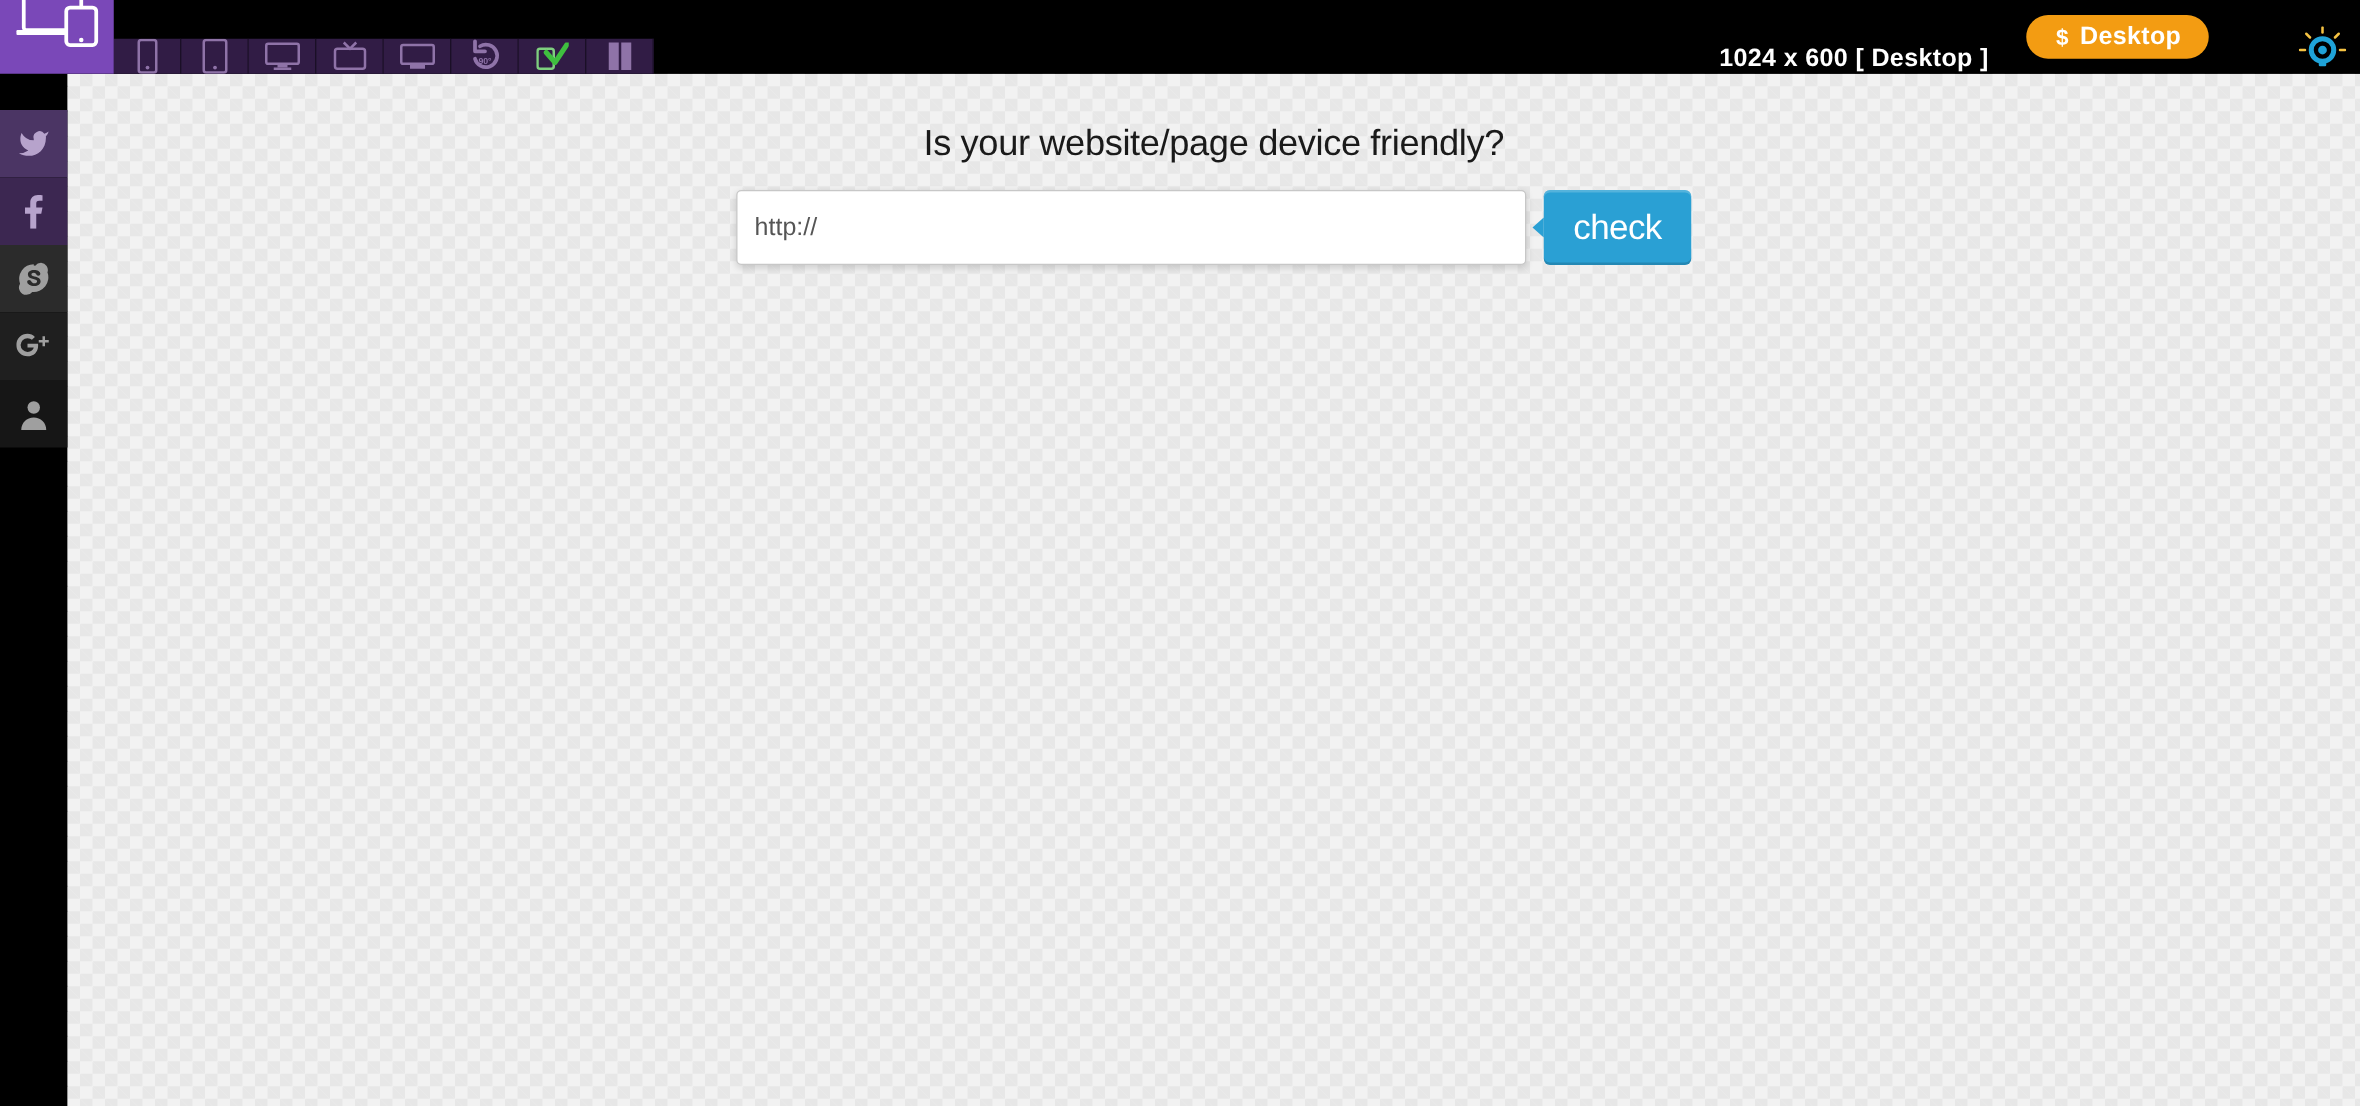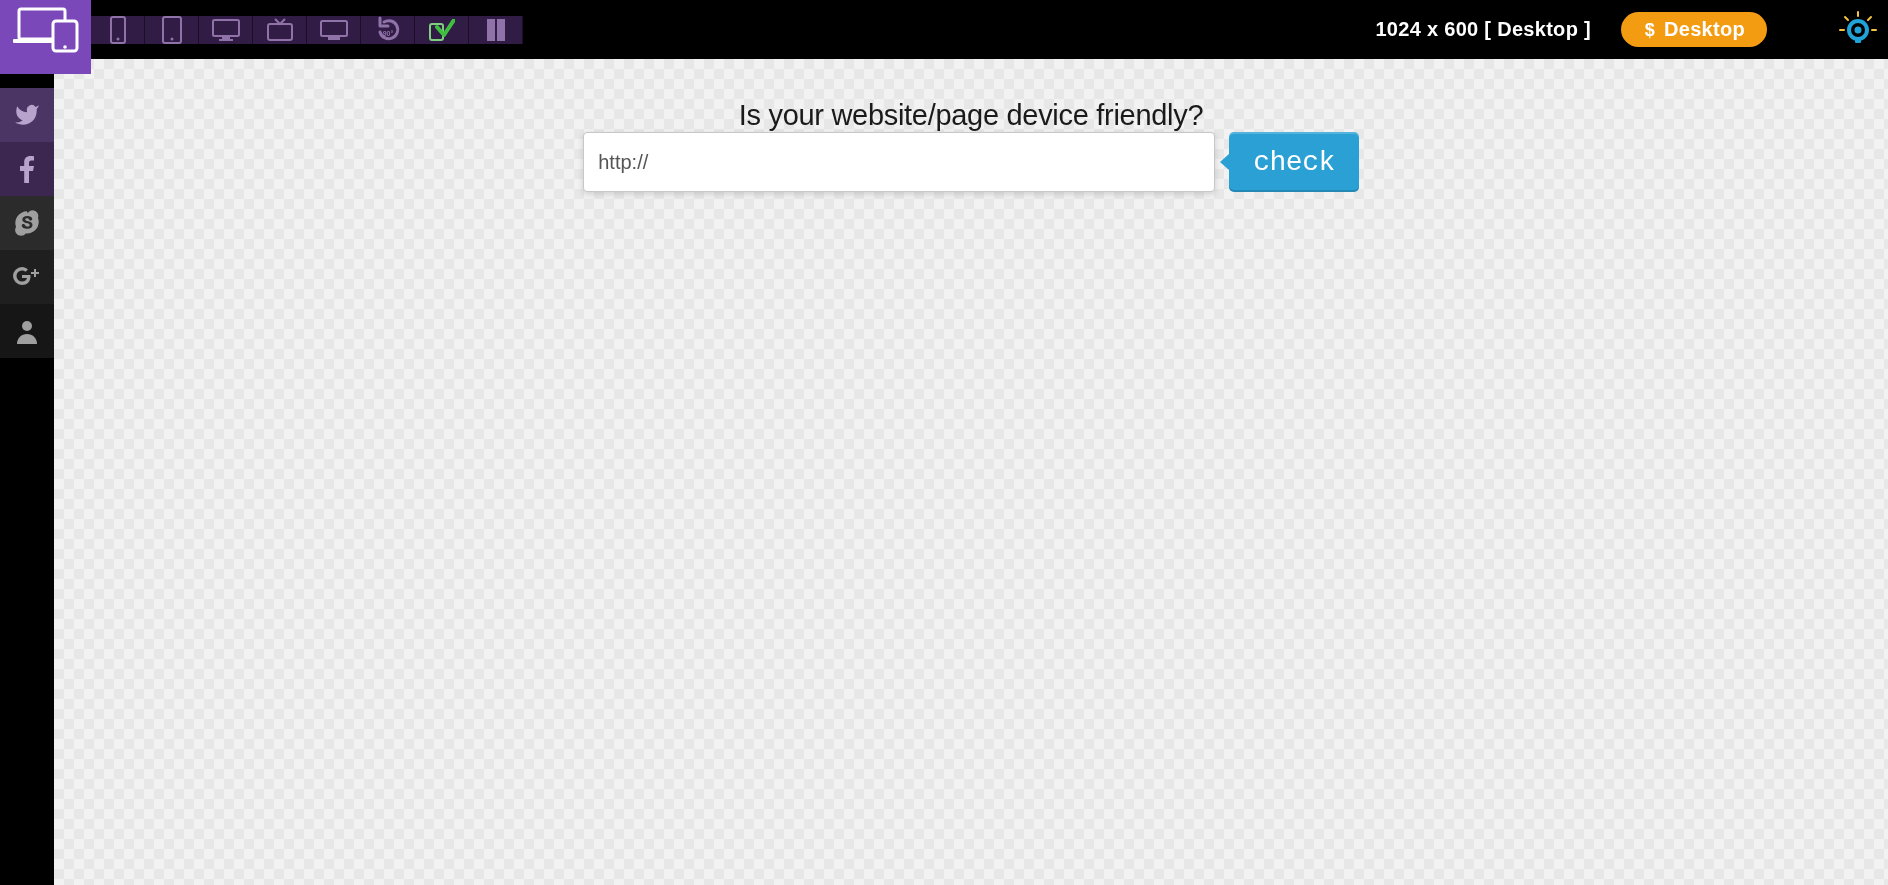--- a/index.html
+++ b/index.html
@@ -9,21 +9,21 @@
   overflow: hidden;
   width: 1888px;
   height: 885px;
 }
 
 
 .topbar {
   height: 59px;
   background: #000;
   display: flex;
-  align-items: center;
+  align-items: flex-end;
   position: relative;
   z-index: 20;
 }
 .logo {
   width: 91px;
   height: 88px;
   background: #7a48b8;
   display: flex;
   align-items: center;
   justify-content: center;
@@ -123,20 +123,21 @@
 }
 .hero {
   margin: 40px auto 0;
   width: 1000px;
   text-align: center;
 }
 .hero h2 {
   font-size: 29px;
   font-weight: 500;
   color: #1a1a1a;
+  margin-bottom: 20px;
   font-family: "Arial Narrow", Arial, sans-serif;
   letter-spacing: -0.3px;
 }
 .url-row {
   display: flex;
   align-items: flex-end;
   justify-content: center;
   gap: 14px;
 }
 .url-input {
@@ -156,21 +157,21 @@
   height: 60px;
   background: #2aa0d4;
   border: none;
   border-radius: 5px;
   color: #fff;
   font-size: 28px;
   font-weight: 500;
   letter-spacing: -0.5px;
   padding: 0 24px;
   cursor: pointer;
-  font-family: Liberation Mono, monospace;
+  font-family: Liberation Sans, sans-serif;
   box-shadow: inset 0 -2px 0 rgba(0,0,0,0.15), inset 0 2px 0 rgba(255,255,255,0.2);
 }
 .check-btn::before {
   content: "";
   position: absolute;
   left: -9px;
   top: 50%;
   margin-top: -8px;
   width: 0; height: 0;
   border-top: 8px solid transparent;

